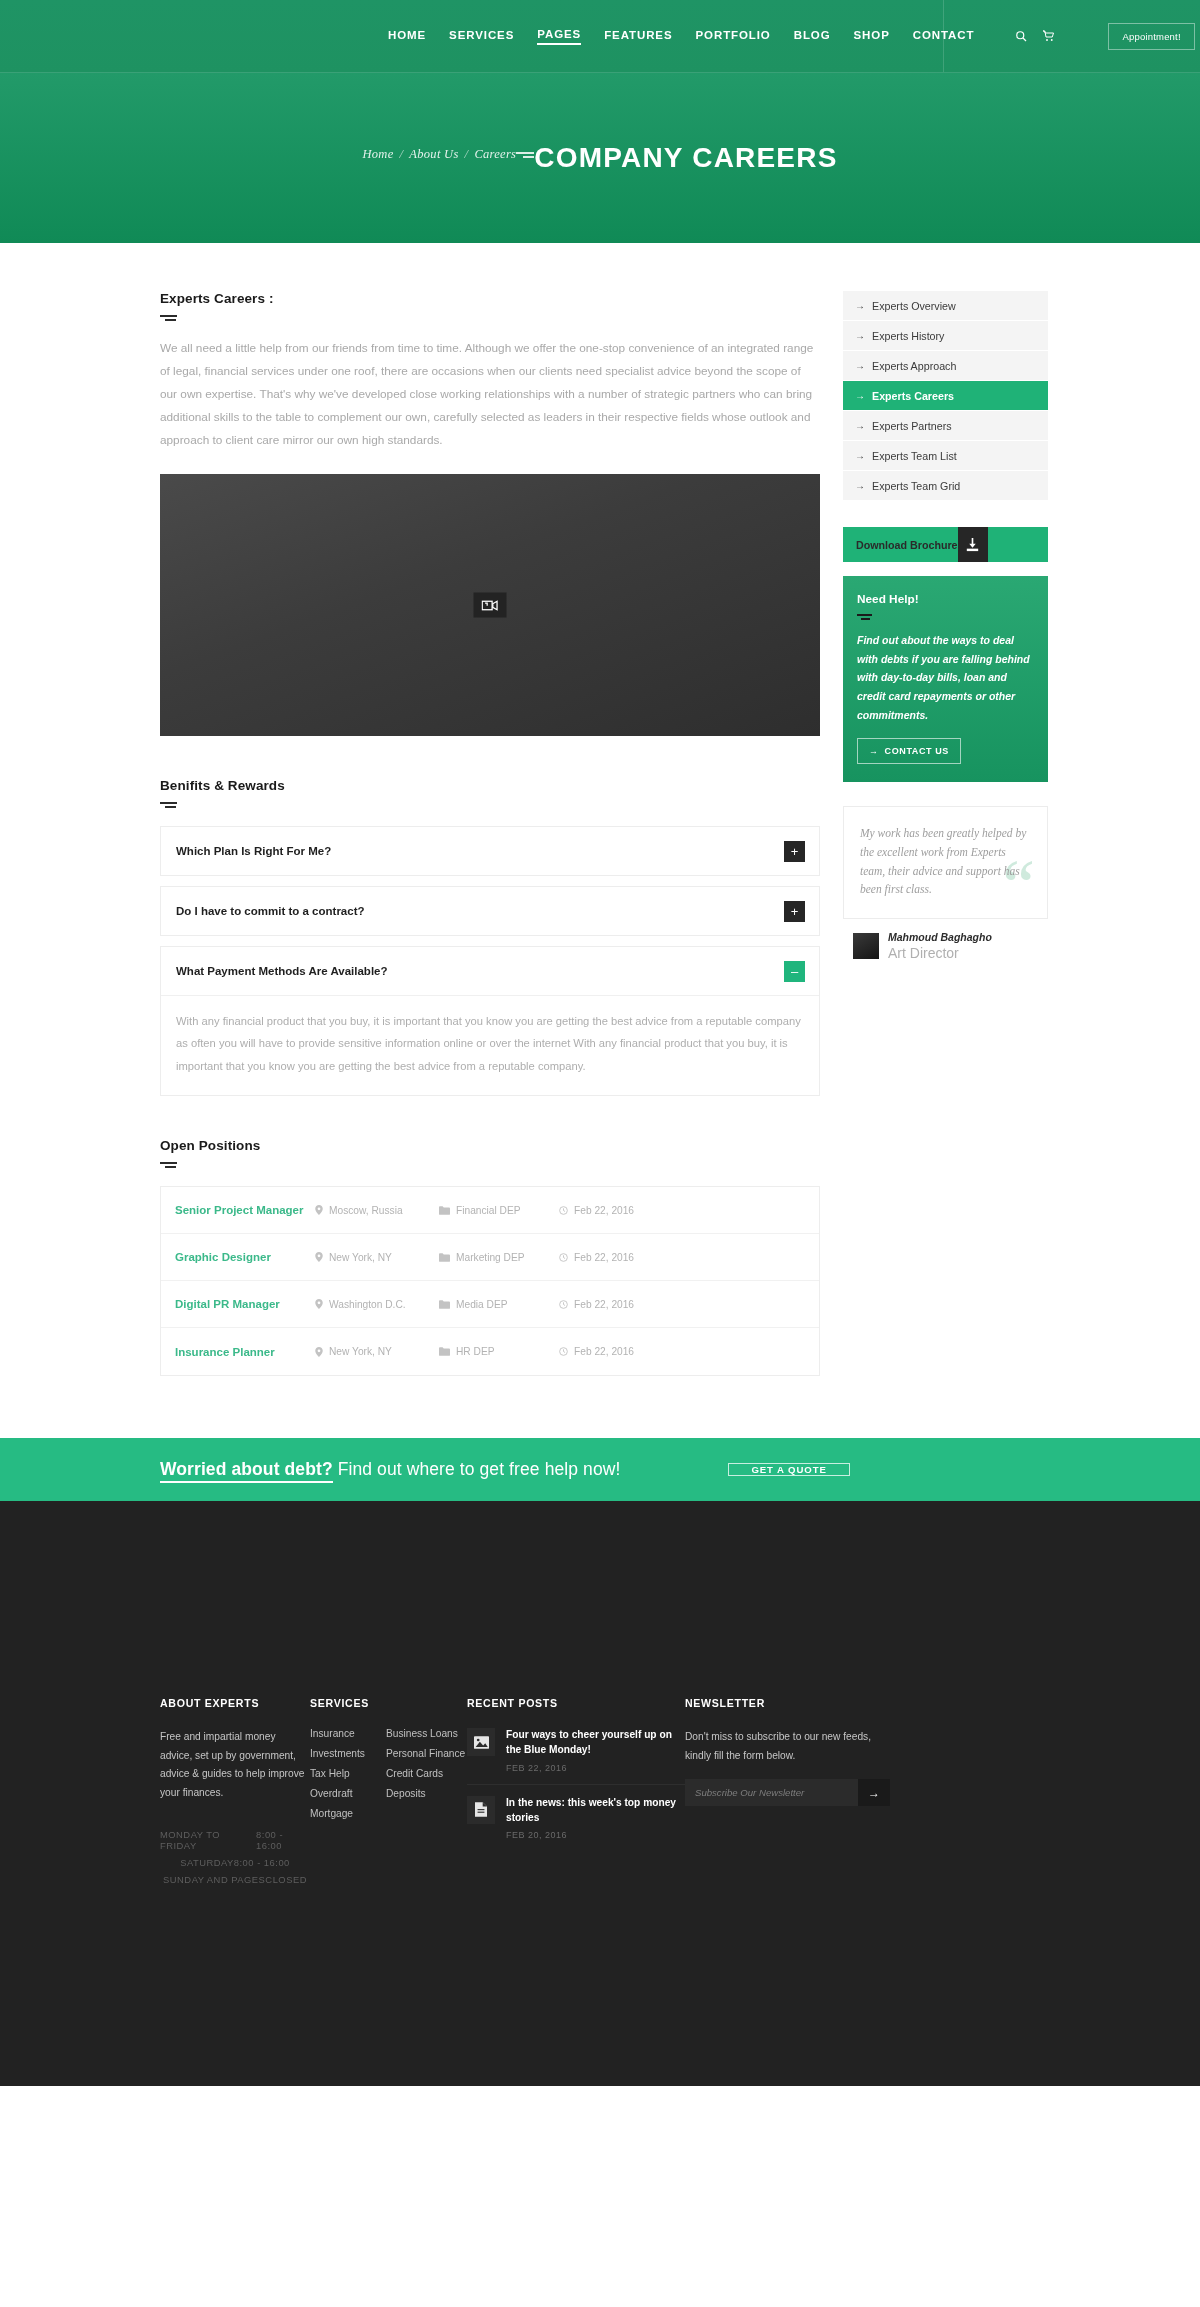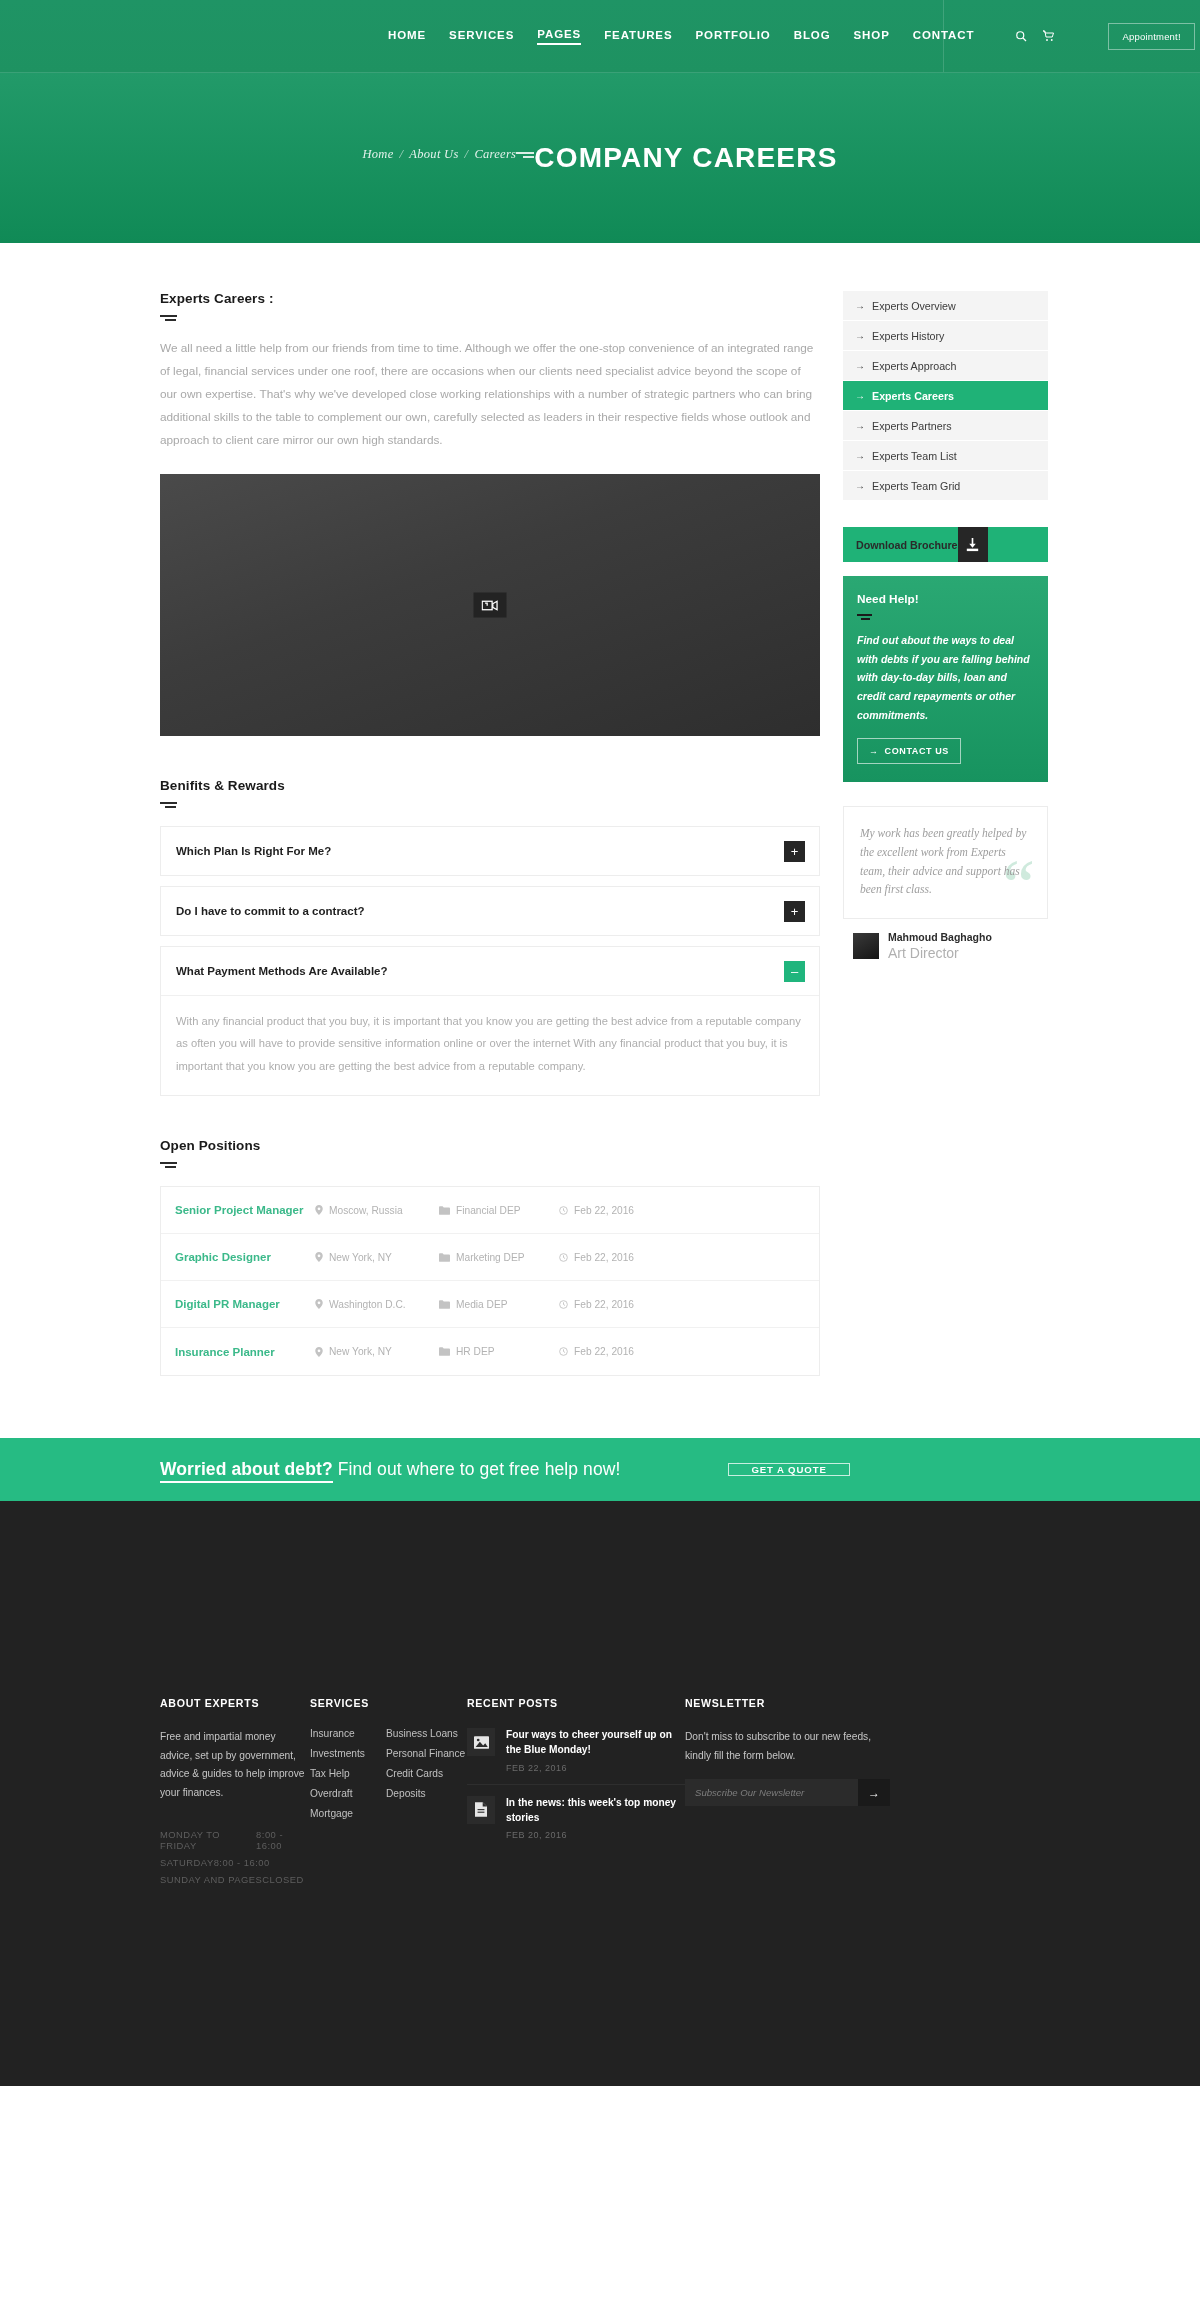--- a/index.html
+++ b/index.html
@@ -265,21 +265,21 @@
     color: #cfeadd;
     line-height: 0.7;
     z-index: 1;
   }
   .testi-author { display: flex; align-items: center; gap: 9px; margin-top: 12px; padding-left: 10px; }
   .testi-avatar {
     width: 26px; height: 26px;
     background: linear-gradient(150deg,#3a3a3a,#151515);
     flex: 0 0 26px;
   }
-  .testi-name { font-size: 10.5px; font-weight: bold; color: #2c2c2c; }
+  .testi-name { font-size: 10.5px; font-weight: bold; color: #2c2c2c; font-style: italic; }
   .testi-role { font-size: 14px; color: #b0b0b0; margin-top: 2px; }
 
   
   .cta {
     margin-top: 62px;
     height: 63px;
     background: #26bb83;
     display: flex;
     align-items: center;
   }
@@ -310,21 +310,21 @@
   .f-col-services { width: 157px; }
   .f-col-posts { width: 218px; }
   .f-col-news { width: 205px; }
   .f-title {
     font-size: 10.6px; font-weight: bold; color: #ffffff;
     letter-spacing: 0.7px; margin-bottom: 19px;
   }
   .f-text { font-size: 10.2px; line-height: 1.82; color: #c6c6c6; }
   .f-hours { margin-top: 27px; }
   .f-hour-row {
-    display: flex; justify-content: flex-start;
+    display: flex; justify-content: center;
     font-size: 9.4px; color: #5e5e5e; letter-spacing: 0.5px;
     margin-bottom: 6px;
   }
   .f-links { display: flex; gap: 21px; }
   .f-link {
     font-size: 10.2px; color: #c0c0c0; margin-bottom: 9px;
     cursor: pointer; display: block; text-decoration: none;
   }
   .f-post { display: flex; gap: 11px; padding-bottom: 11px; margin-bottom: 11px; border-bottom: 1px solid #2e2e2e; justify-content: flex-end; }
   .f-post:last-child { border-bottom: none; }

